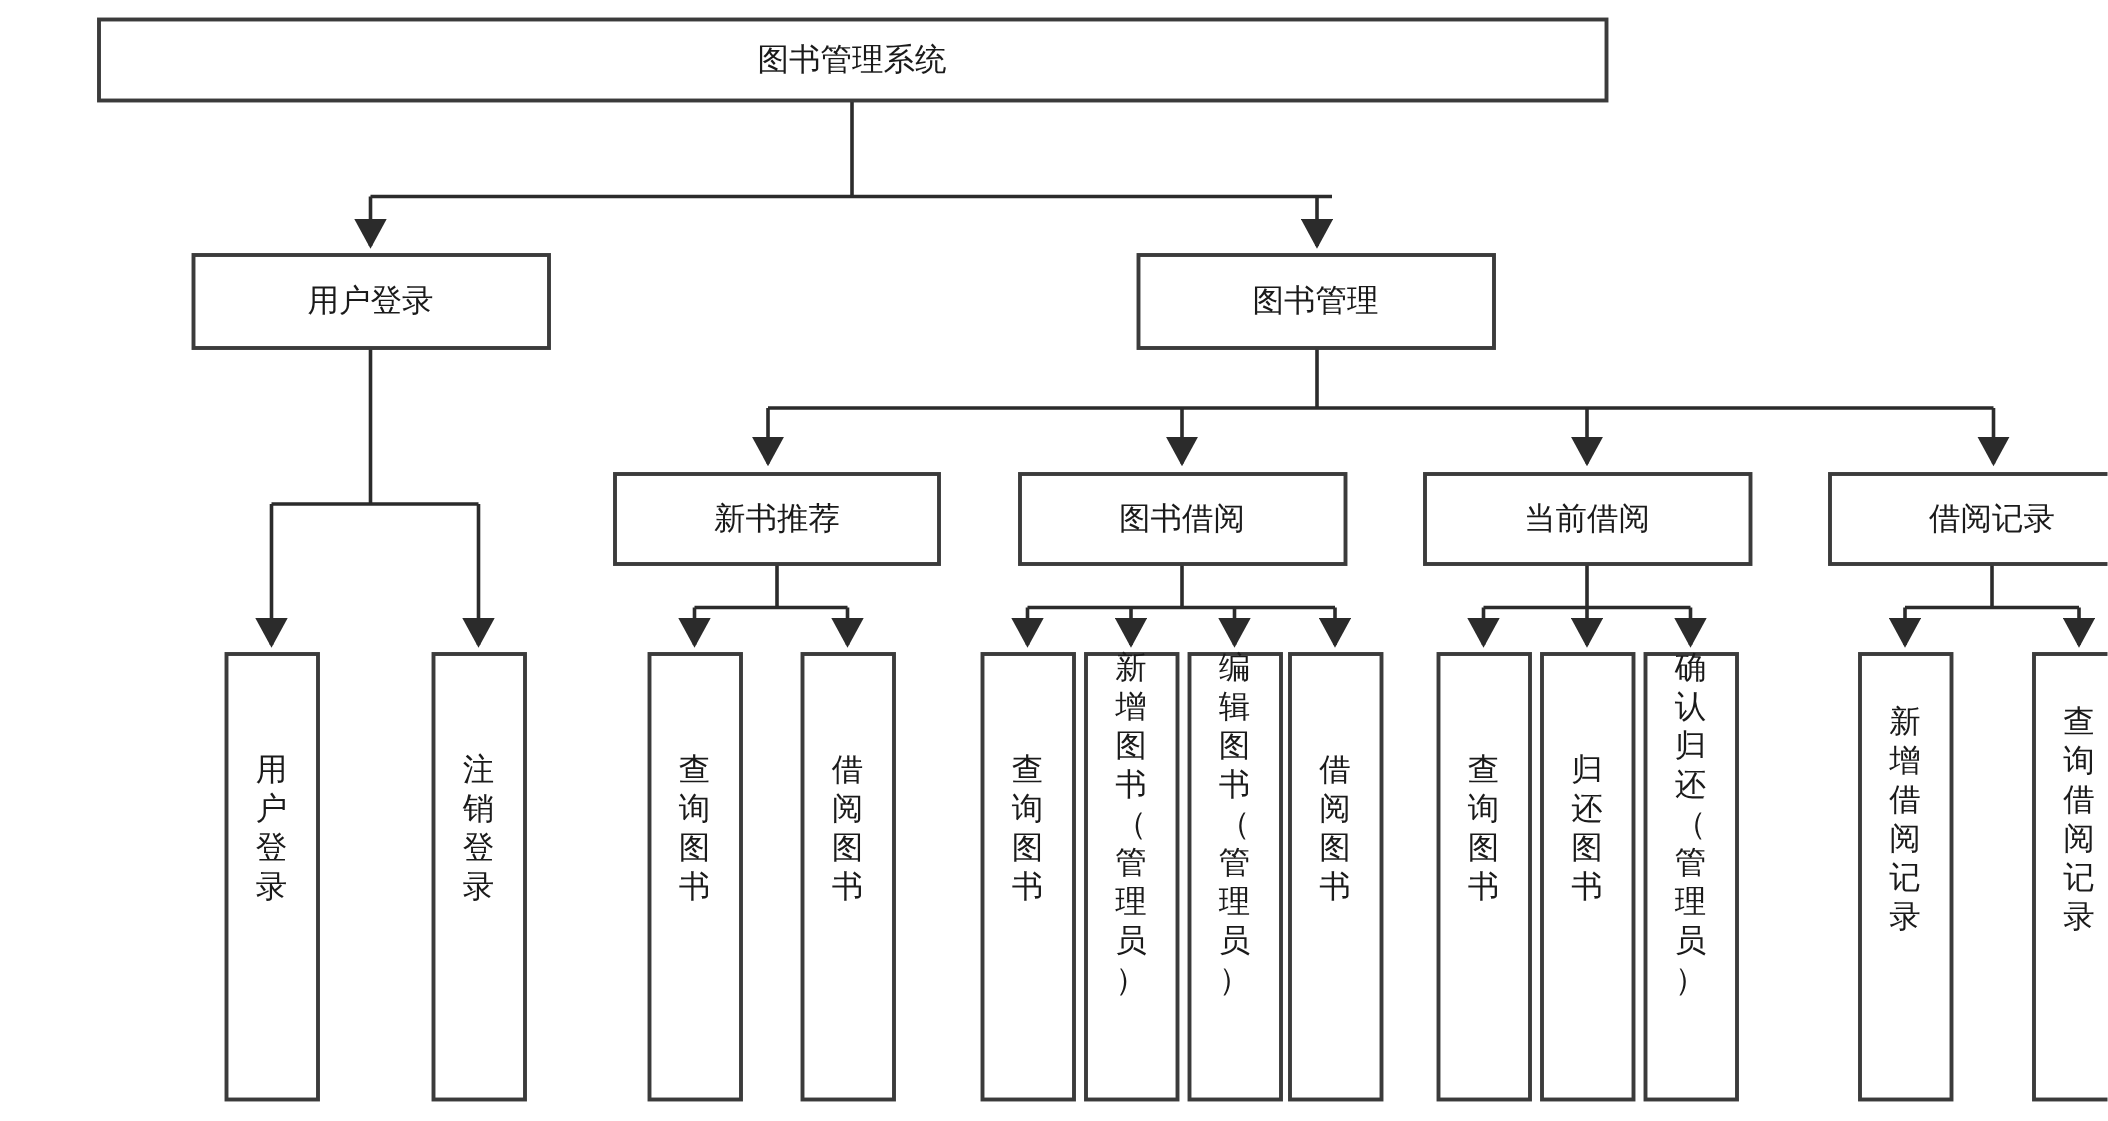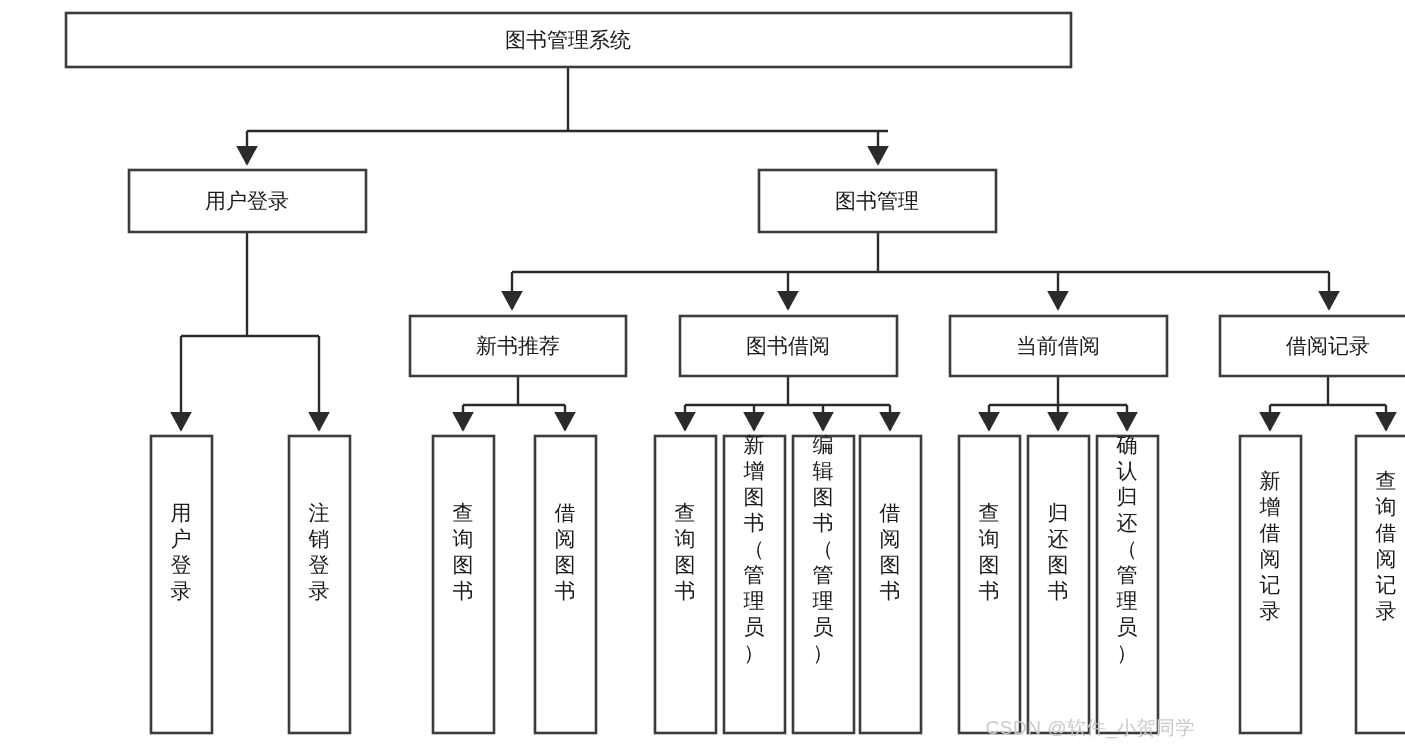--- a/index.html
+++ b/index.html
@@ -226,14 +226,13 @@
       <rect class="node-box" x="1192" y="436" width="61" height="297"></rect>
       <text class="node-label-v" x="1222" y="488"><tspan x="1222" y="488">新</tspan><tspan x="1222" y="514">增</tspan><tspan x="1222" y="540">借</tspan><tspan x="1222" y="566">阅</tspan><tspan x="1222" y="592">记</tspan><tspan x="1222" y="618">录</tspan></text>
     </g>
 
     <g>
       <rect class="node-box" x="1308" y="436" width="61" height="297"></rect>
       <text class="node-label-v" x="1338" y="488"><tspan x="1338" y="488">查</tspan><tspan x="1338" y="514">询</tspan><tspan x="1338" y="540">借</tspan><tspan x="1338" y="566">阅</tspan><tspan x="1338" y="592">记</tspan><tspan x="1338" y="618">录</tspan></text>
     </g>
   </svg>
 
-  <div class="watermark">CSDN @软件_小贺同学</div>
 </div>
 
 </body></html>

